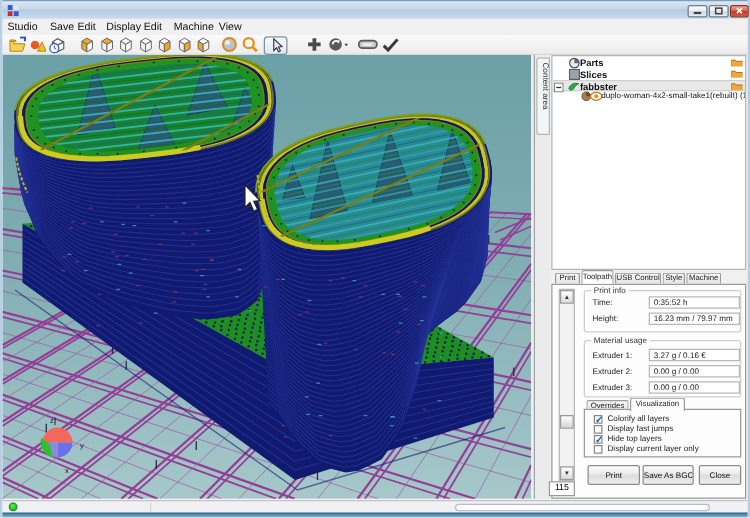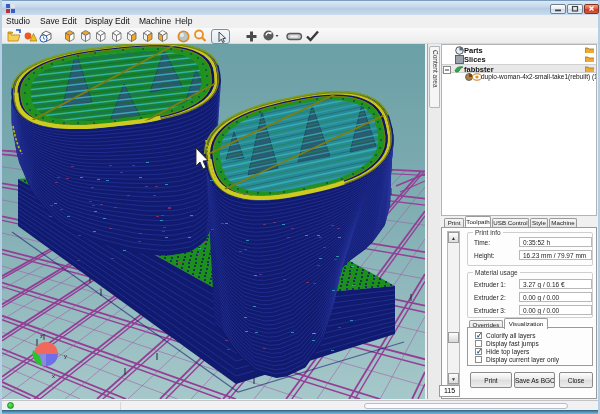--- a/index.html
+++ b/index.html
@@ -72,21 +72,21 @@
         </svg>
       </div>
   </div>
   <div id="menubar">
     <span style="left:4px">Studio</span>
       <span style="left:38px">Save</span>
       <span style="left:60px">Edit</span>
     <span style="left:83px">Display</span>
       <span style="left:113px">Edit</span>
       <span style="left:137px">Machine</span>
-    <span style="left:173px">Help</span>
+    <span style="left:173px">View</span>
   </div>
   <div id="toolbar">
     <div class="tbi" style="left:5px"><svg width="14" height="14" viewBox="0 0 14 14">
           <path d="M1,4 L1,12 L11,12 L13,6 L4,6 L4,4 Z" fill="#f7d05a" stroke="#b8860b" stroke-width="0.8"></path>
           <path d="M1,4 L1,3 L5,3 L6,4 Z" fill="#f7d05a" stroke="#b8860b" stroke-width="0.8"></path>
           <path d="M9,1 L13,1 L13,4" fill="none" stroke="#2255cc" stroke-width="1.6"></path>
         </svg></div>
     <div class="tbi" style="left:22px"><svg width="13" height="14" viewBox="0 0 13 14">
           <circle cx="4" cy="7" r="3.4" fill="#e85c20"></circle>
           <path d="M6,12 L9.5,4.5 L13,12 Z" fill="#f0c020" stroke="#a08010" stroke-width="0.7"></path>

